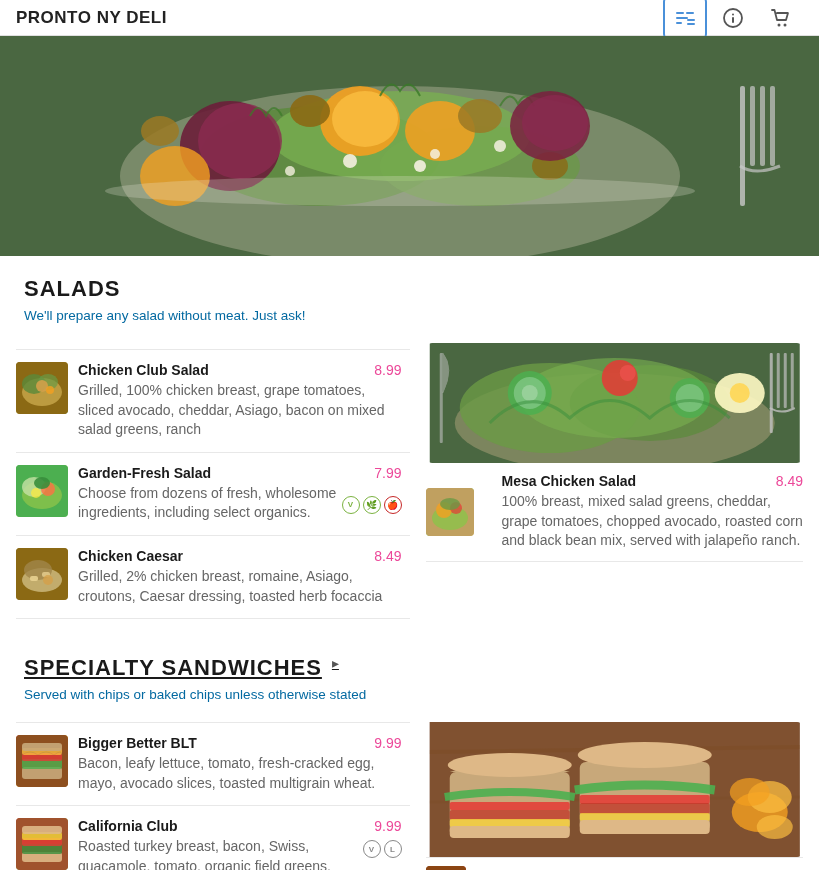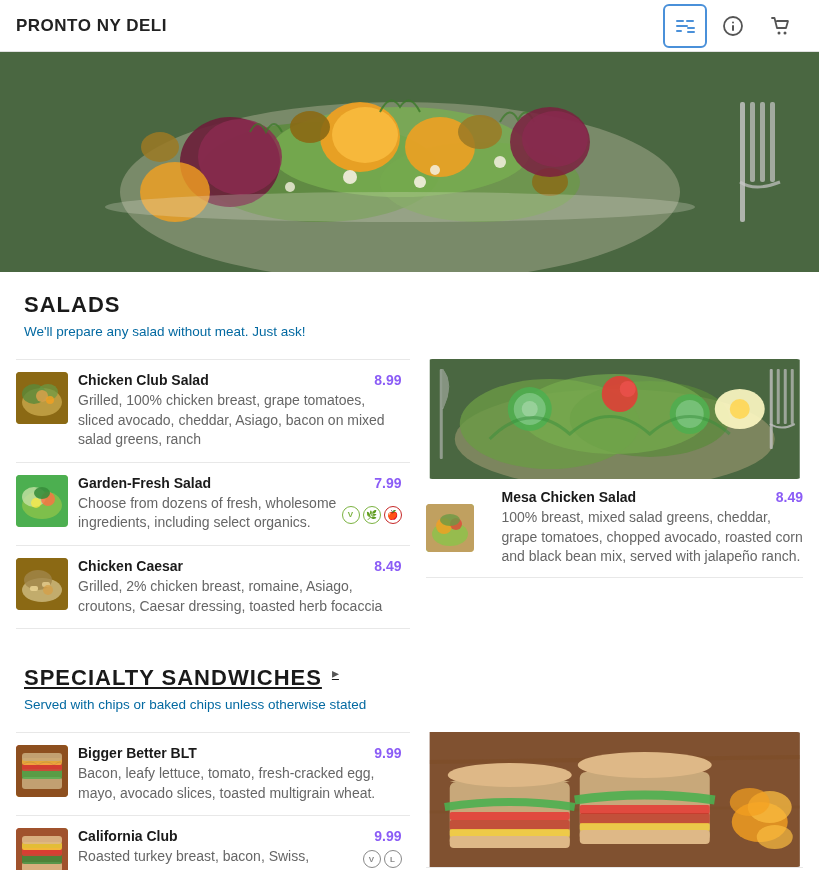--- a/index.html
+++ b/index.html
@@ -13,21 +13,21 @@
     }
 
     
     .header {
       display: flex;
       align-items: center;
       justify-content: space-between;
       padding: 8px 16px;
       background: #fff;
       border-bottom: 1px solid #e0e0e0;
-      height: 52px;
+      height: 36px;
     }
     .header-title {
       font-size: 17px;
       font-weight: 700;
       letter-spacing: 0.5px;
       color: #222;
     }
     .header-icons {
       display: flex;
       gap: 4px;
@@ -115,22 +115,22 @@
     }
     .menu-item-name {
       font-size: 14px;
       font-weight: 600;
       color: #1a1a1a;
       flex: 1;
       margin-right: 8px;
     }
     .menu-item-price {
       font-size: 14px;
-      font-weight: 700;
-      color: #8b5cf6;
+      font-weight: 400;
+      color: #ec4899;
       white-space: nowrap;
     }
     .menu-item-desc {
       font-size: 14px;
       color: #666;
       line-height: 1.4;
     }
     .menu-item-badges {
       display: inline-flex;
       gap: 3px;
@@ -274,21 +274,21 @@
   </svg>
 </div>
 
 <section class="section">
   <h2 class="section-title">SALADS</h2>
   <p class="section-subtitle">We'll prepare any salad without meat. Just ask!</p>
 </section>
 
 <div style="display:grid; grid-template-columns: 1fr 1fr; gap:0; margin:0 16px;">
 
-  <div style="border-top:1px solid #e8e8e8;">
+  <div style="border-top:1px solid #e8e8e8;margin-top:6px;">
 
     <div class="menu-item">
       <div class="menu-item-thumb thumb-chicken-club">
         <svg viewBox="0 0 52 52">
           <rect width="52" height="52" fill="#8B6914"></rect>
           <ellipse cx="26" cy="30" rx="20" ry="14" fill="#c8a84b" opacity="0.8"></ellipse>
           <ellipse cx="18" cy="22" rx="12" ry="10" fill="#5a8a3a" opacity="0.8"></ellipse>
           <ellipse cx="32" cy="20" rx="10" ry="8" fill="#6a9a45" opacity="0.7"></ellipse>
           <circle cx="26" cy="24" r="6" fill="#d4a04a" opacity="0.9"></circle>
           <circle cx="34" cy="28" r="4" fill="#f4a020" opacity="0.8"></circle>

